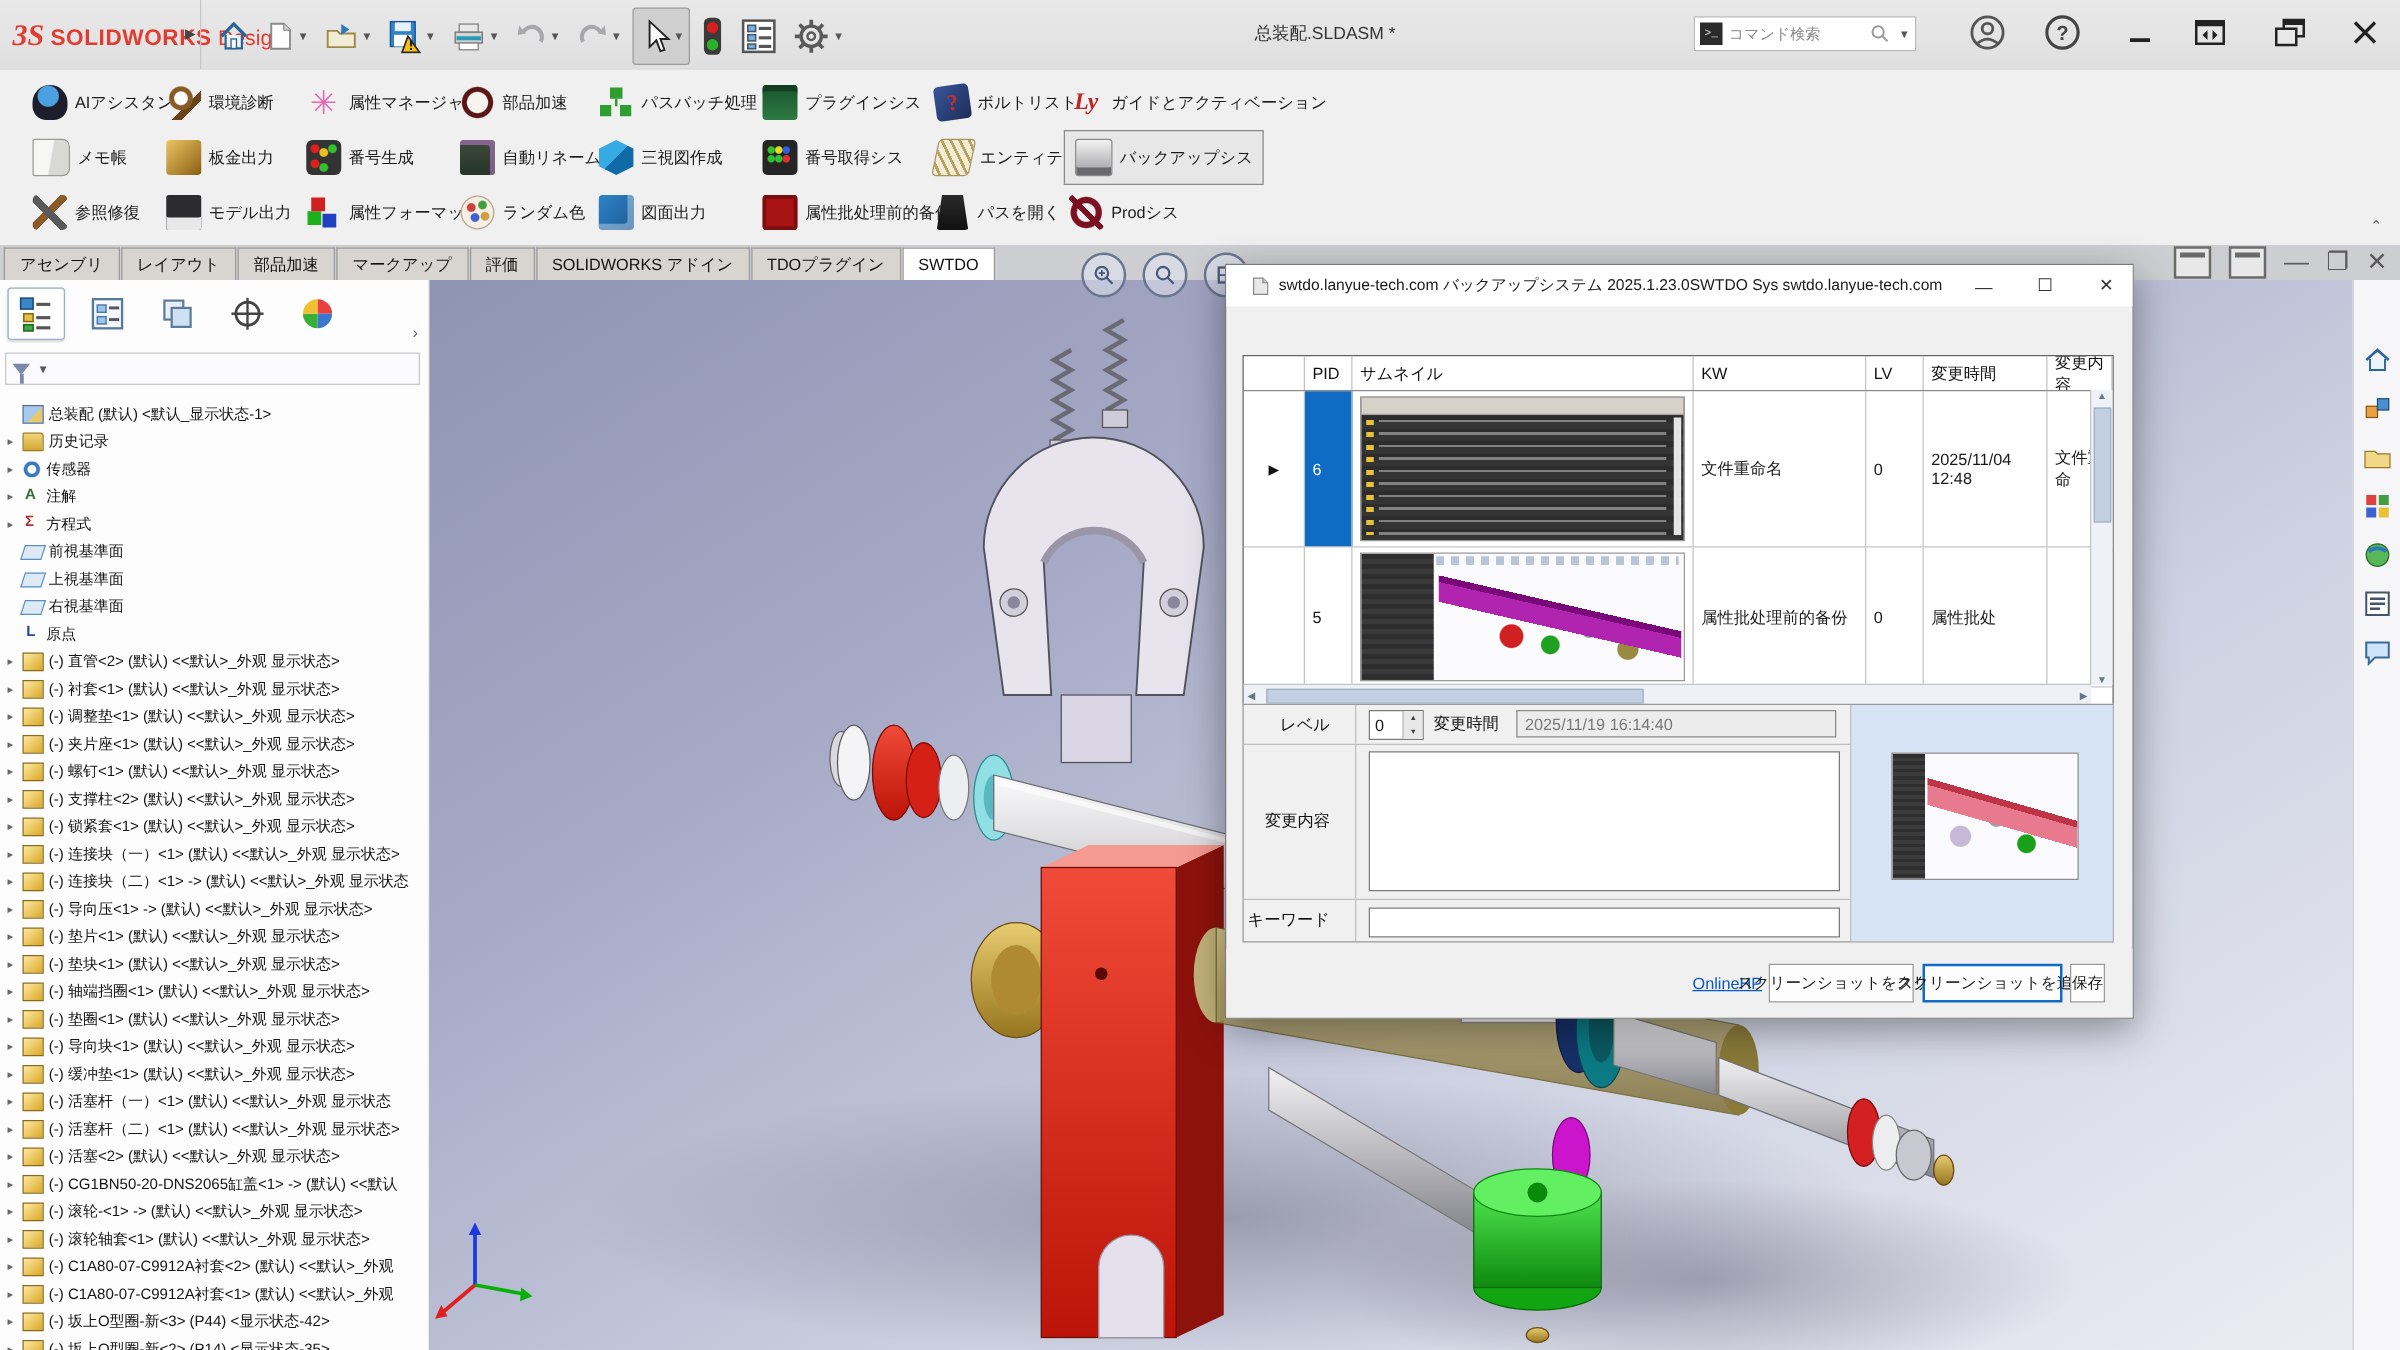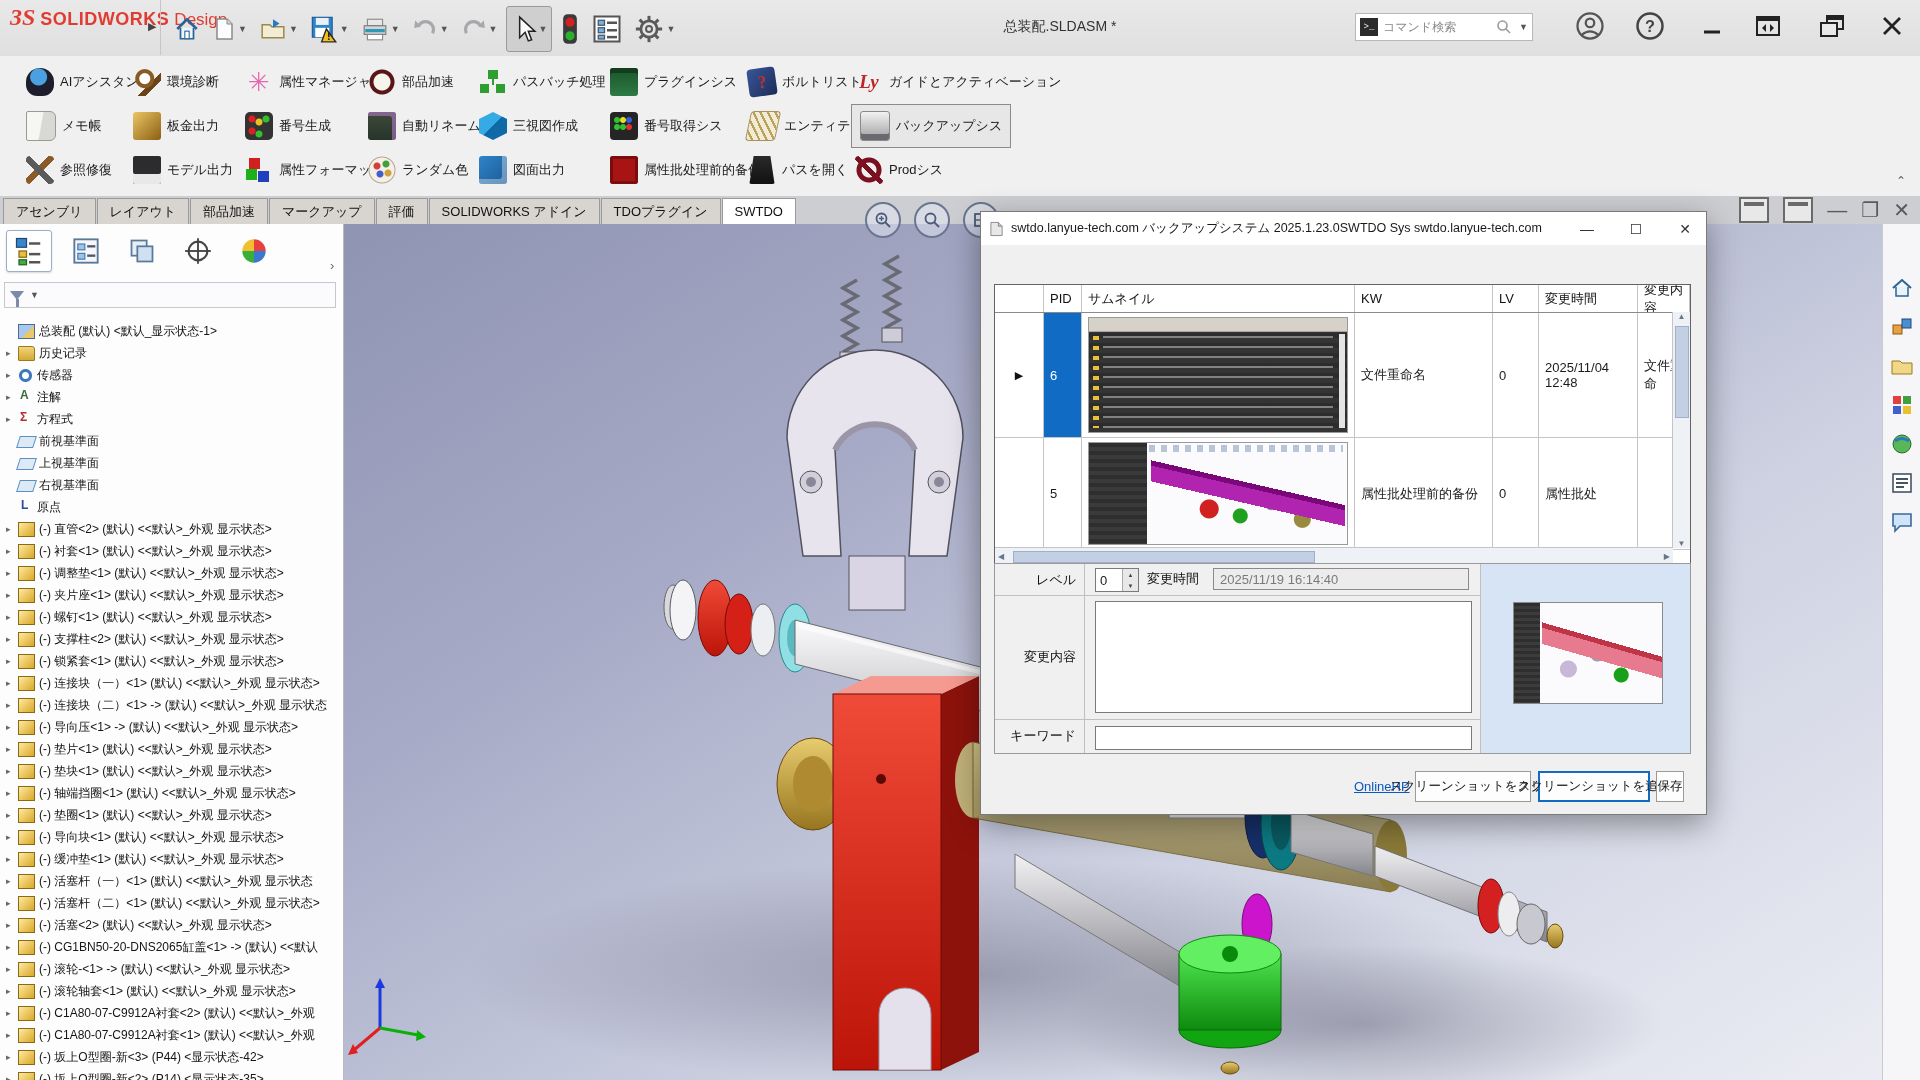--- a/index.html
+++ b/index.html
@@ -2,21 +2,21 @@
 <html><head>
 <meta charset="utf-8">
 <style>
   html,body{margin:0;padding:0;background:#444;}
   #app{position:relative;width:1920px;height:1080px;overflow:hidden;
        font-family:"Liberation Sans","DejaVu Sans",sans-serif;font-size:13px;color:#1a1a1a;
        background:#f0f0f0;}
   
   .titlebar{position:absolute;left:0;top:0;width:1920px;height:56px;
             background:linear-gradient(#e9e9e9,#dfdfdf);border-bottom:1px solid #cfcfcf;}
-  .brand{position:absolute;left:10px;top:4px;display:flex;align-items:baseline;gap:5px;color:#e03c31;white-space:nowrap;}
+  .brand{position:absolute;left:10px;top:16px;display:flex;align-items:baseline;gap:5px;color:#e03c31;white-space:nowrap;}
   .brand .mark{font-style:italic;font-weight:bold;font-size:24px;font-family:"Liberation Serif",serif;}
   .brand .bold{font-weight:bold;font-size:18px;letter-spacing:.5px;}
   .brand .light{font-size:17px;}
   .flyout{position:absolute;left:148px;top:20px;color:#444;font-size:11px;}
   .tb-sep{position:absolute;left:160px;top:0;height:55px;border-left:1px solid #c6c6c6;}
   .qat{position:absolute;left:170px;top:6px;display:flex;align-items:center;gap:4px;}
   .qbtn{display:flex;align-items:center;height:44px;padding:0 4px;border-radius:3px;}
   .qbtn svg{display:block;}
   .ddown{font-size:9px;color:#555;margin-left:2px;}
   .qbtn.pressed{background:#cfcfcf;border:1px solid #9a9a9a;}
@@ -108,21 +108,21 @@
   .ti-part{background:linear-gradient(135deg,#ffe9a0,#d9a827);border:1px solid #8a6a14;}
   
   .viewport{position:absolute;left:343px;top:224px;width:1577px;height:856px;
             background:linear-gradient(148deg,#8f94b3 0%,#a6aac6 30%,#cdd1e1 62%,#ecedf4 100%);}
   .ghosticons{position:absolute;left:865px;top:202px;display:flex;gap:13px;z-index:6;}
   .gico{width:32px;height:32px;border-radius:50%;border:2px solid #6a7690;background:rgba(225,230,240,.55);display:flex;align-items:center;justify-content:center;}
   .rightstrip{position:absolute;right:0;top:224px;width:38px;height:856px;background:#f6f6f8;border-left:1px solid #c9c9cf;z-index:6;display:flex;flex-direction:column;align-items:center;padding-top:52px;gap:15px;box-sizing:border-box;}
   
   .dialog{position:absolute;left:980px;top:211px;width:727px;height:604px;background:#f0f0f0;
           border:1px solid #7a7a7a;box-shadow:0 10px 30px rgba(0,0,0,.38);z-index:20;box-sizing:border-box;}
-  .dlg-title{position:absolute;left:0;top:0;right:0;height:33px;background:#fff;display:flex;align-items:center;padding-left:8px;gap:7px;}
+  .dlg-title{position:absolute;left:0;top:0;right:0;height:33px;background:#fff;display:flex;align-items:center;padding-left:20px;gap:7px;}
   .dlg-title-text{font-size:12.5px;color:#1a1a1a;white-space:nowrap;overflow:hidden;flex:1;}
   .dlg-btn{width:42px;height:33px;display:flex;align-items:center;justify-content:center;font-size:14px;color:#333;}
   .dlg-menu{position:absolute;left:0;top:33px;right:0;height:30px;border-bottom:1px solid #d0d0d0;background:#f0f0f0;display:flex;align-items:flex-end;padding-left:8px;}
   .mtab{padding:4px 12px;font-size:13px;color:#111;}
   .mtab.active{background:#fff;border:1px solid #8a8a8a;border-bottom:1px solid #fff;}
   .dtable{position:absolute;left:13px;top:72px;width:697px;height:281px;background:#fff;border:1px solid #636363;box-sizing:border-box;}
   .thead,.trow2{display:grid;grid-template-columns:49px 38px 273px 138px 46px 99px 1fr;}
   .thead{height:27px;border-bottom:1px solid #8a8a8a;}
   .th{border-right:1px solid #c4c4c4;display:flex;align-items:center;padding-left:6px;font-size:13px;color:#111;overflow:hidden;}
   .trow2{border-bottom:1px solid #c4c4c4;}
@@ -148,21 +148,21 @@
        linear-gradient(13deg,transparent 46%,#b024b0 46% 58%,#7a087a 58% 62%,transparent 62%),
        radial-gradient(circle at 30% 62%,#d02020 0 9px,transparent 10px),
        radial-gradient(circle at 46% 70%,#20a020 0 7px,transparent 8px),
        radial-gradient(circle at 78% 74%,#9a8a40 0 8px,transparent 9px),
        radial-gradient(circle at 62% 56%,#8890a0 0 6px,transparent 7px);}
   .vscroll{position:absolute;right:0;top:27px;bottom:16px;width:17px;background:#eef1f6;border-left:1px solid #c4c4c4;display:flex;flex-direction:column;justify-content:space-between;align-items:center;font-size:8px;color:#678;}
   .vthumb{position:absolute;left:2px;top:14px;width:12px;height:90px;background:#c3cfe2;border:1px solid #9fb0c8;}
   .hscroll{position:absolute;left:0;right:17px;bottom:0;height:16px;background:#eef1f6;border-top:1px solid #c4c4c4;display:flex;justify-content:space-between;align-items:center;font-size:8px;color:#678;padding:0 3px;}
   .hthumb{position:absolute;left:18px;top:3px;width:300px;height:10px;background:#c3cfe2;border:1px solid #9fb0c8;}
   .dform{position:absolute;left:13px;top:351px;width:697px;height:191px;border:1px solid #9a9a9a;background:#f0f0f0;box-sizing:border-box;}
-  .flabel{position:absolute;left:0;width:90px;display:flex;align-items:center;justify-content:flex-end;padding-right:8px;font-size:13px;color:#111;box-sizing:border-box;border-right:1px solid #c0c0c0;}
+  .flabel{position:absolute;left:0;width:90px;display:flex;align-items:center;justify-content:flex-end;padding-right:20px;font-size:13px;color:#111;box-sizing:border-box;border-right:1px solid #c0c0c0;}
   .frow-line{position:absolute;left:0;right:0;height:1px;background:#c0c0c0;}
   .spinner{position:absolute;left:100px;top:4px;width:42px;height:22px;background:#fff;border:1px solid #7a7a7a;display:flex;}
   .spinval{flex:1;display:flex;align-items:center;padding-left:4px;font-size:13px;}
   .spinbtns{width:15px;display:flex;flex-direction:column;border-left:1px solid #aaa;}
   .spinbtns div{flex:1;font-size:6px;display:flex;align-items:center;justify-content:center;color:#444;background:#e8e8e8;}
   .timefield{position:absolute;left:218px;top:4px;width:256px;height:22px;background:#ececec;border:1px solid #8a8a8a;color:#7a7a7a;font-size:13px;display:flex;align-items:center;padding-left:6px;box-sizing:border-box;}
   .timelabel{position:absolute;left:152px;top:4px;height:22px;display:flex;align-items:center;font-size:13px;color:#111;}
   .contentbox{position:absolute;left:100px;top:37px;width:375px;height:110px;background:#fff;border:1px solid #7a7a7a;}
   .keywordbox{position:absolute;left:100px;top:162px;width:375px;height:22px;background:#fff;border:1px solid #7a7a7a;}
   .previewpanel{position:absolute;left:485px;top:0;right:0;bottom:0;background:#d7e4f6;border-left:1px solid #c0c0c0;}

